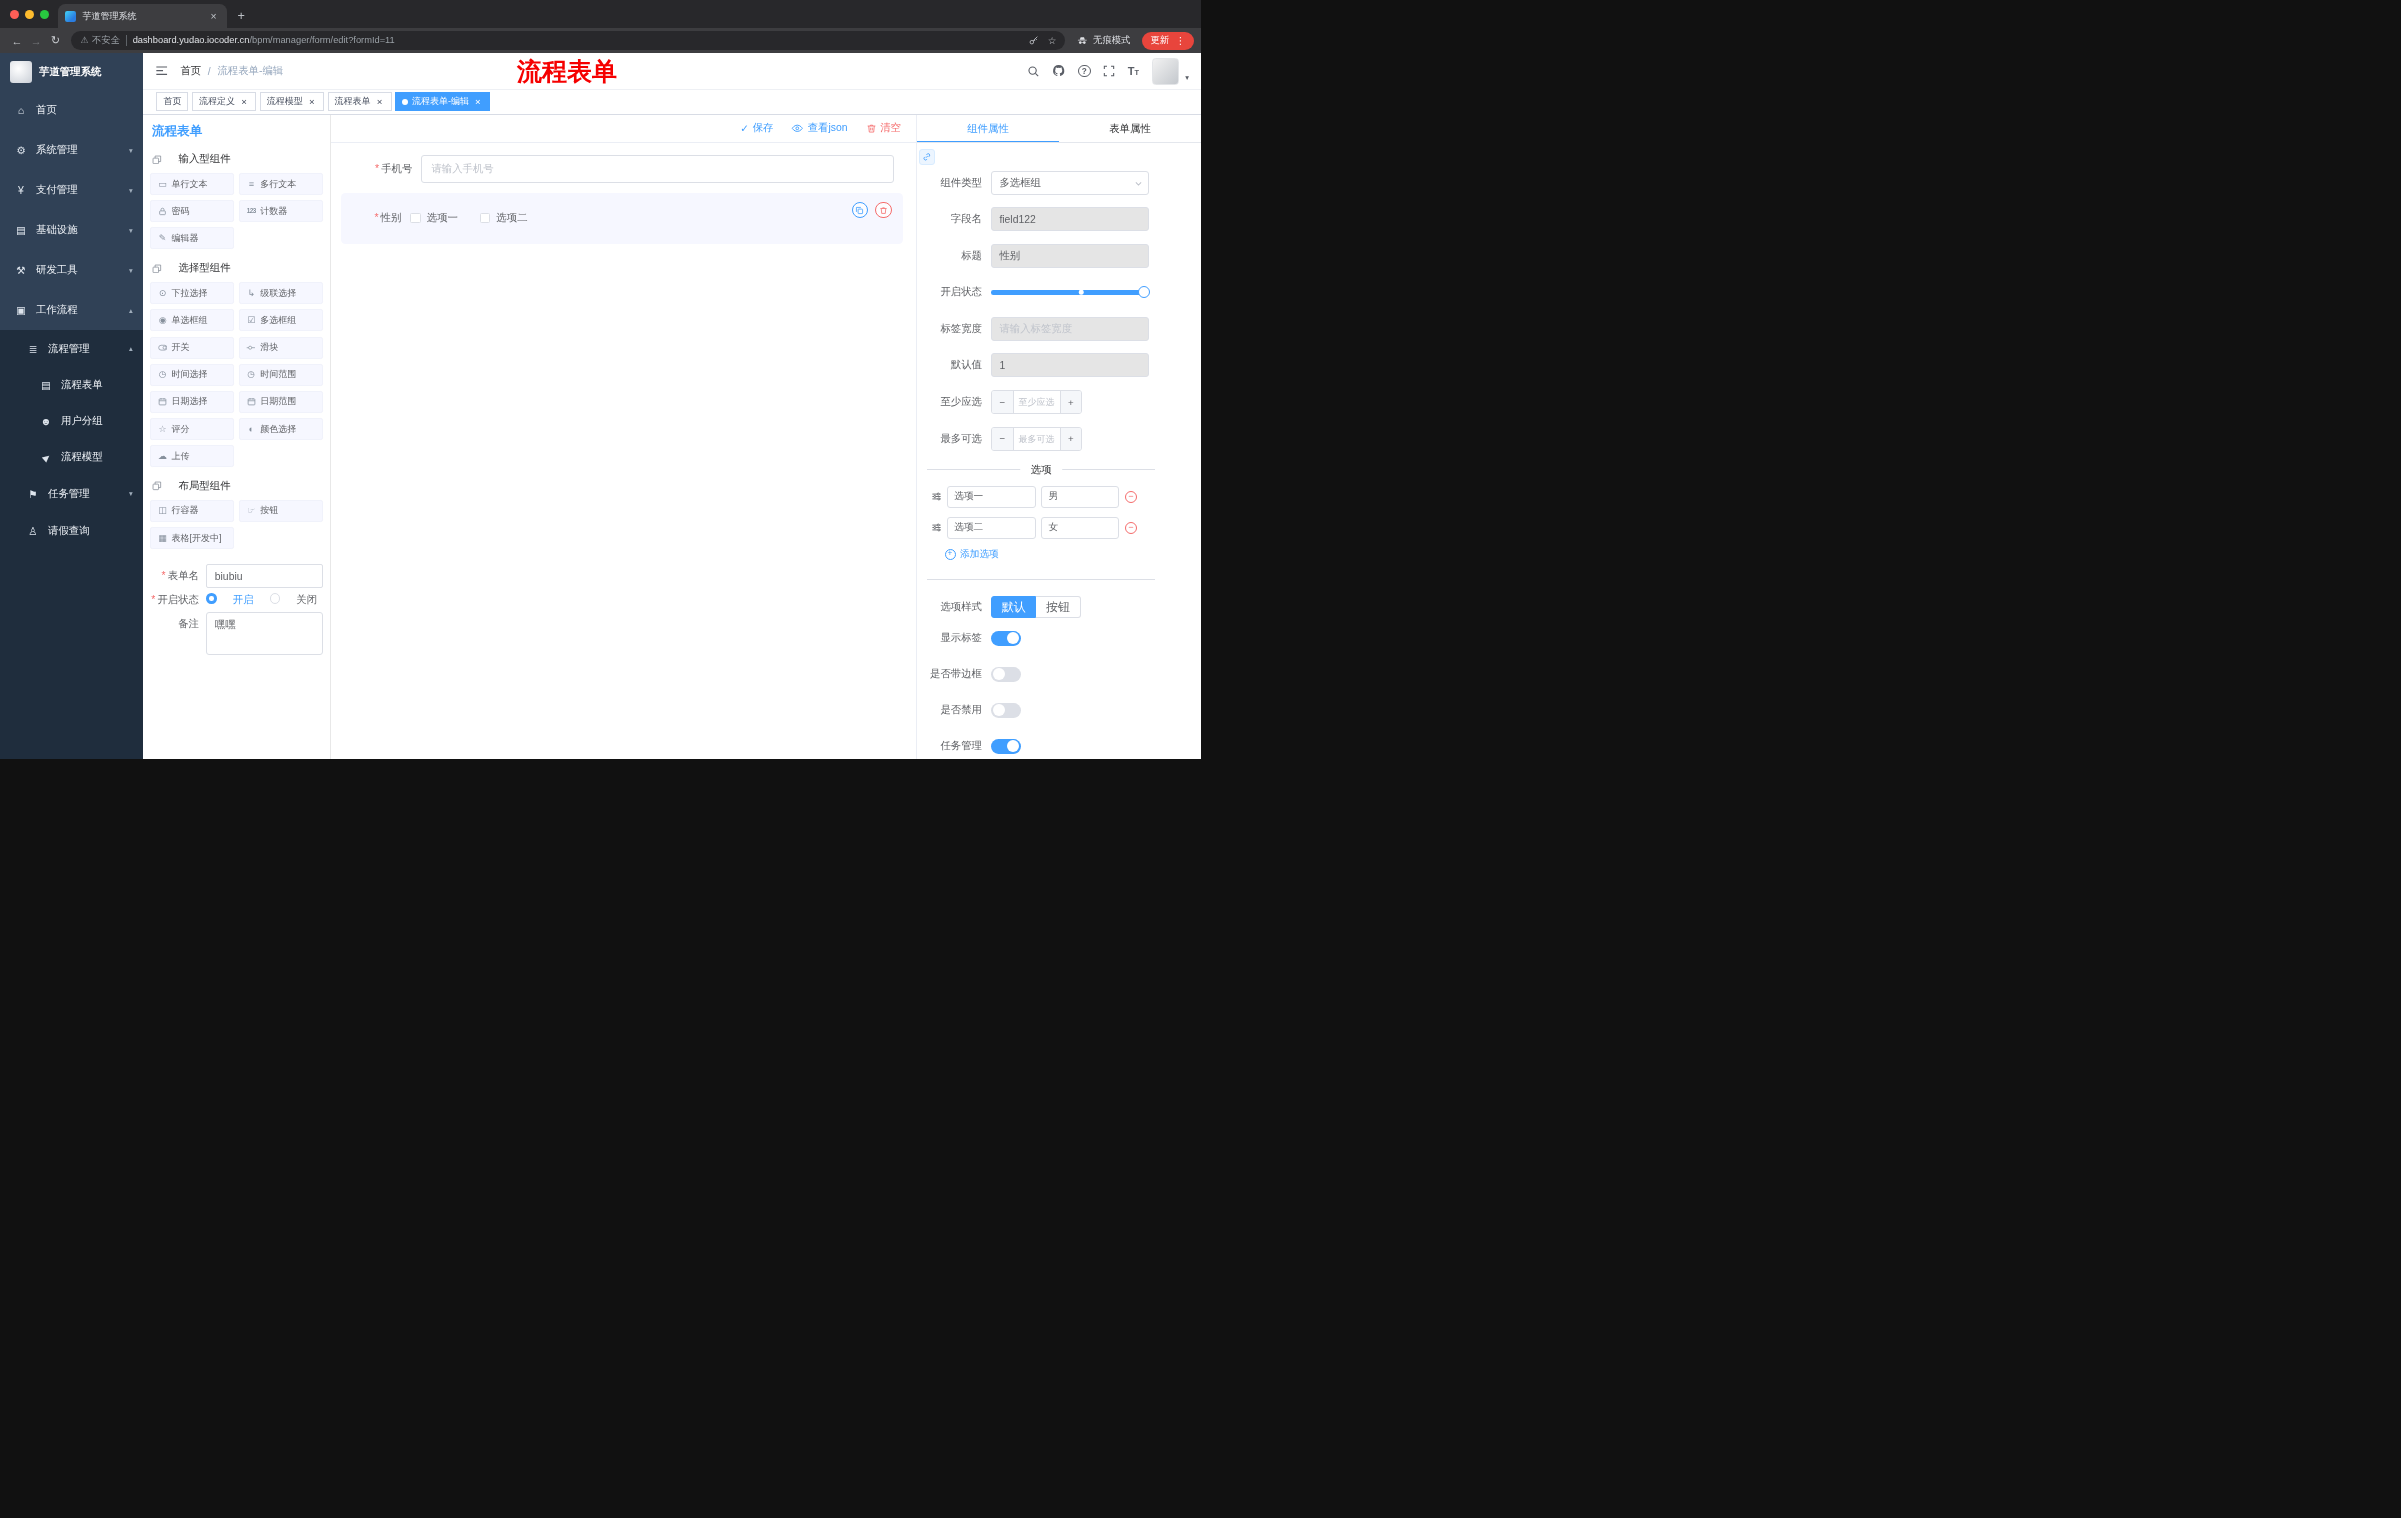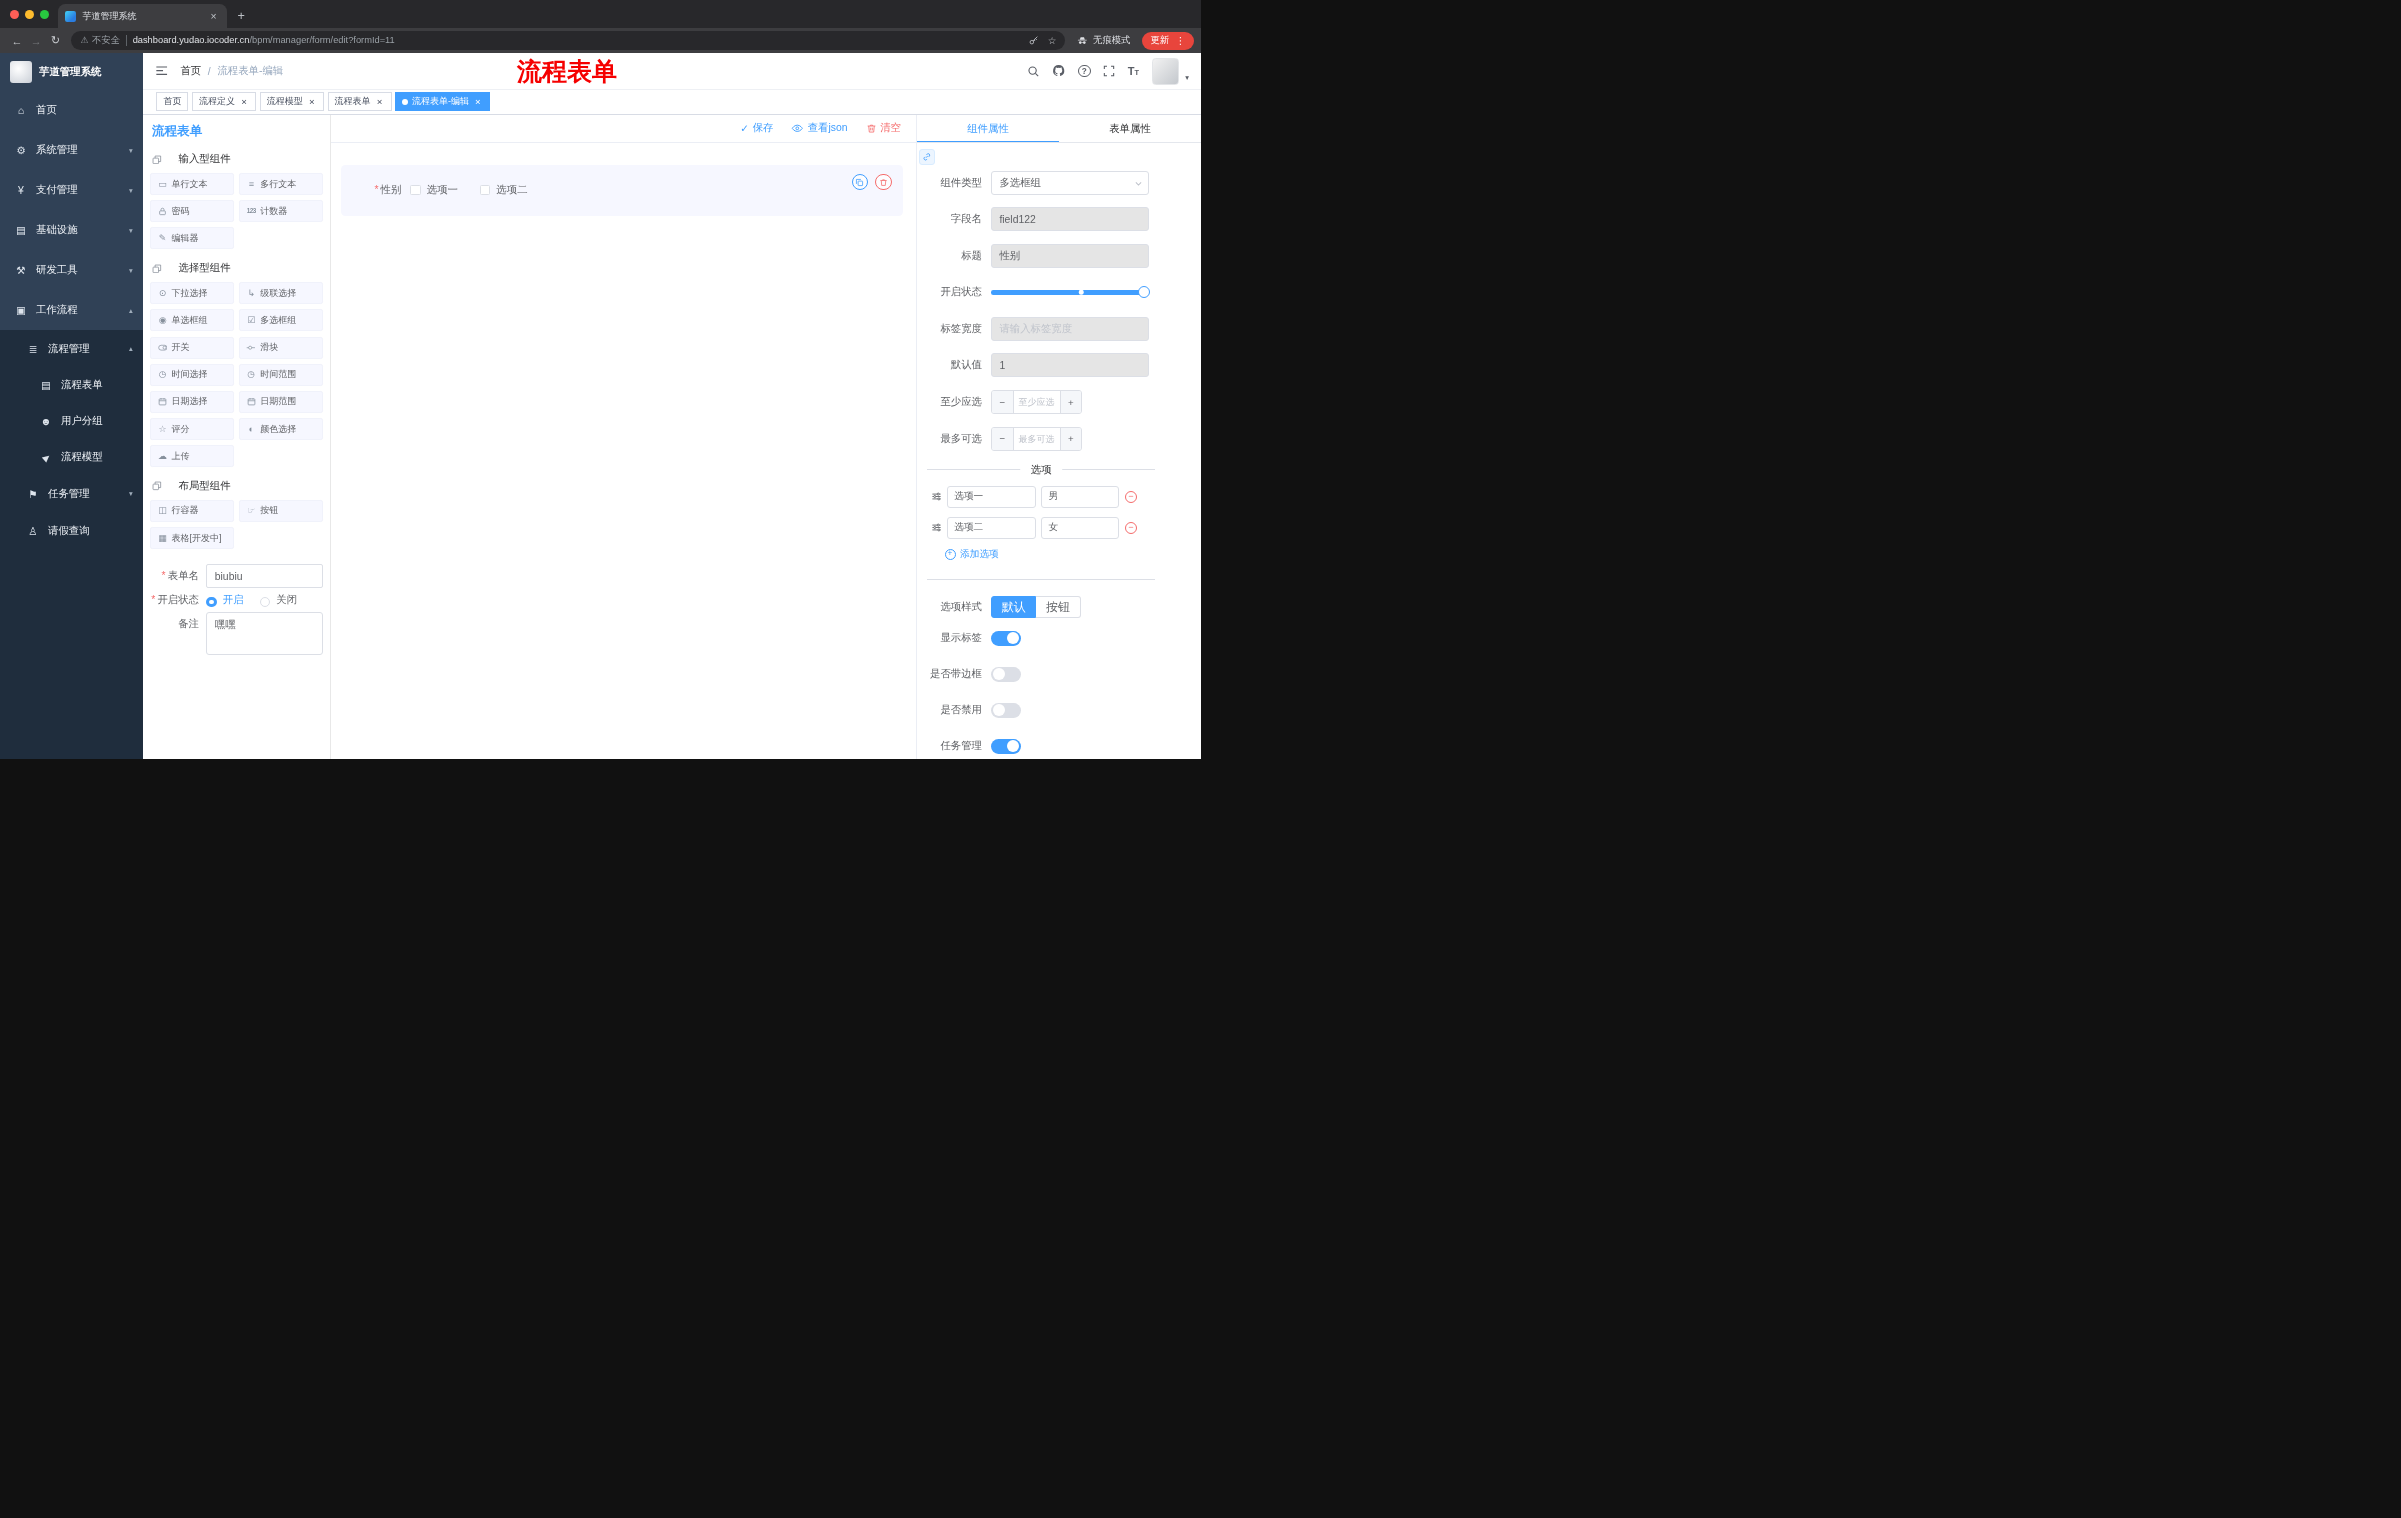--- a/index.html
+++ b/index.html
@@ -94,21 +94,21 @@
   .ic-radio::before{content:"◉"}.ic-check::before{content:"☑"}.ic-clock::before{content:"◷"}
   .ic-star2::before{content:"☆"}.ic-color::before{content:"◐"}.ic-cloud::before{content:"☁"}
   .ic-cols::before{content:"◫"}.ic-hand::before{content:"☞"}.ic-table::before{content:"▦"}
 
   .lform{margin-top:15px}
   .lrow{display:flex;align-items:flex-start;}
   .llabel{width:56px;text-align:right;padding-right:7.4px;font-size:10.4px;color:#606266;line-height:24px;flex-shrink:0;white-space:nowrap}
   .req{font-style:normal;color:#f56c6c;margin-right:2.2px}
   .linput{flex:1;min-width:0;height:24px;border:0.7px solid #dcdfe6;border-radius:2px;padding:0 7.4px;font-size:10.4px;color:#606266;outline:none;background:#fff}
   .radio-group{display:flex;align-items:center;gap:16.3px;height:24px}
-  .radio{display:flex;align-items:flex-end;gap:6px;font-size:10.4px;color:#606266;cursor:pointer}
+  .radio{display:flex;align-items:flex-start;gap:16px;font-size:10.4px;color:#606266;cursor:pointer}
   .rdot{width:10.4px;height:10.4px;border-radius:50%;border:0.7px solid #dcdfe6;background:#fff;flex-shrink:0}
   .radio.sel .rdot{border:3px solid #409eff}
   .radio.sel .rlabel{color:#409eff}
   .ltextarea{flex:1;min-width:0;height:43px;border:0.7px solid #dcdfe6;border-radius:3px;padding:4.5px 7.4px;font-size:10.4px;color:#606266;resize:none;outline:none;font-family:inherit}
 
   
   .canvas{flex:1;min-width:0;display:flex;flex-direction:column;background:#fff}
   .canvas-toolbar{height:28px;border-bottom:0.7px solid #ebeef5;display:flex;align-items:center;justify-content:flex-end;gap:18px;padding-right:15px;flex-shrink:0}
   .tool{display:flex;align-items:center;gap:3.7px;font-size:10.4px;cursor:pointer}
   .tool.blue{color:#409eff}.tool.red{color:#f56c6c}
@@ -535,20 +535,24 @@
               <span>查看json</span>
             </span>
             <span class="tool red">
               <svg viewBox="0 0 20 20" width="11" height="11" fill="none" stroke="currentColor" stroke-width="1.5">
                   <path d="M3 5.5h14M8 5.5V4h4v1.5M5 5.5l1 11h8l1-11M8.5 8.5v5M11.5 8.5v5"></path>
                 </svg>
               <span>清空</span>
             </span>
           </div>
           <div class="canvas-body">
+            <div class="fwrow">
+              <span class="fwlabel"><i class="req">*</i><span>手机号</span></span>
+              <input class="fwinput" placeholder="请输入手机号" style="">
+            </div>
             <div class="widget-sel">
               <div class="widget-actions">
                 <span class="wact copy">
                   <svg viewBox="0 0 16 16" width="9" height="9" fill="none" stroke="currentColor" stroke-width="1.4">
                       <rect x="5.5" y="5.5" width="8" height="8" rx="1"></rect>
                       <path d="M10.5 2.5h-8v8"></path>
                     </svg>
                 </span>
                 <span class="wact del">
                   <svg viewBox="0 0 20 20" width="9" height="9" fill="none" stroke="currentColor" stroke-width="1.7">

